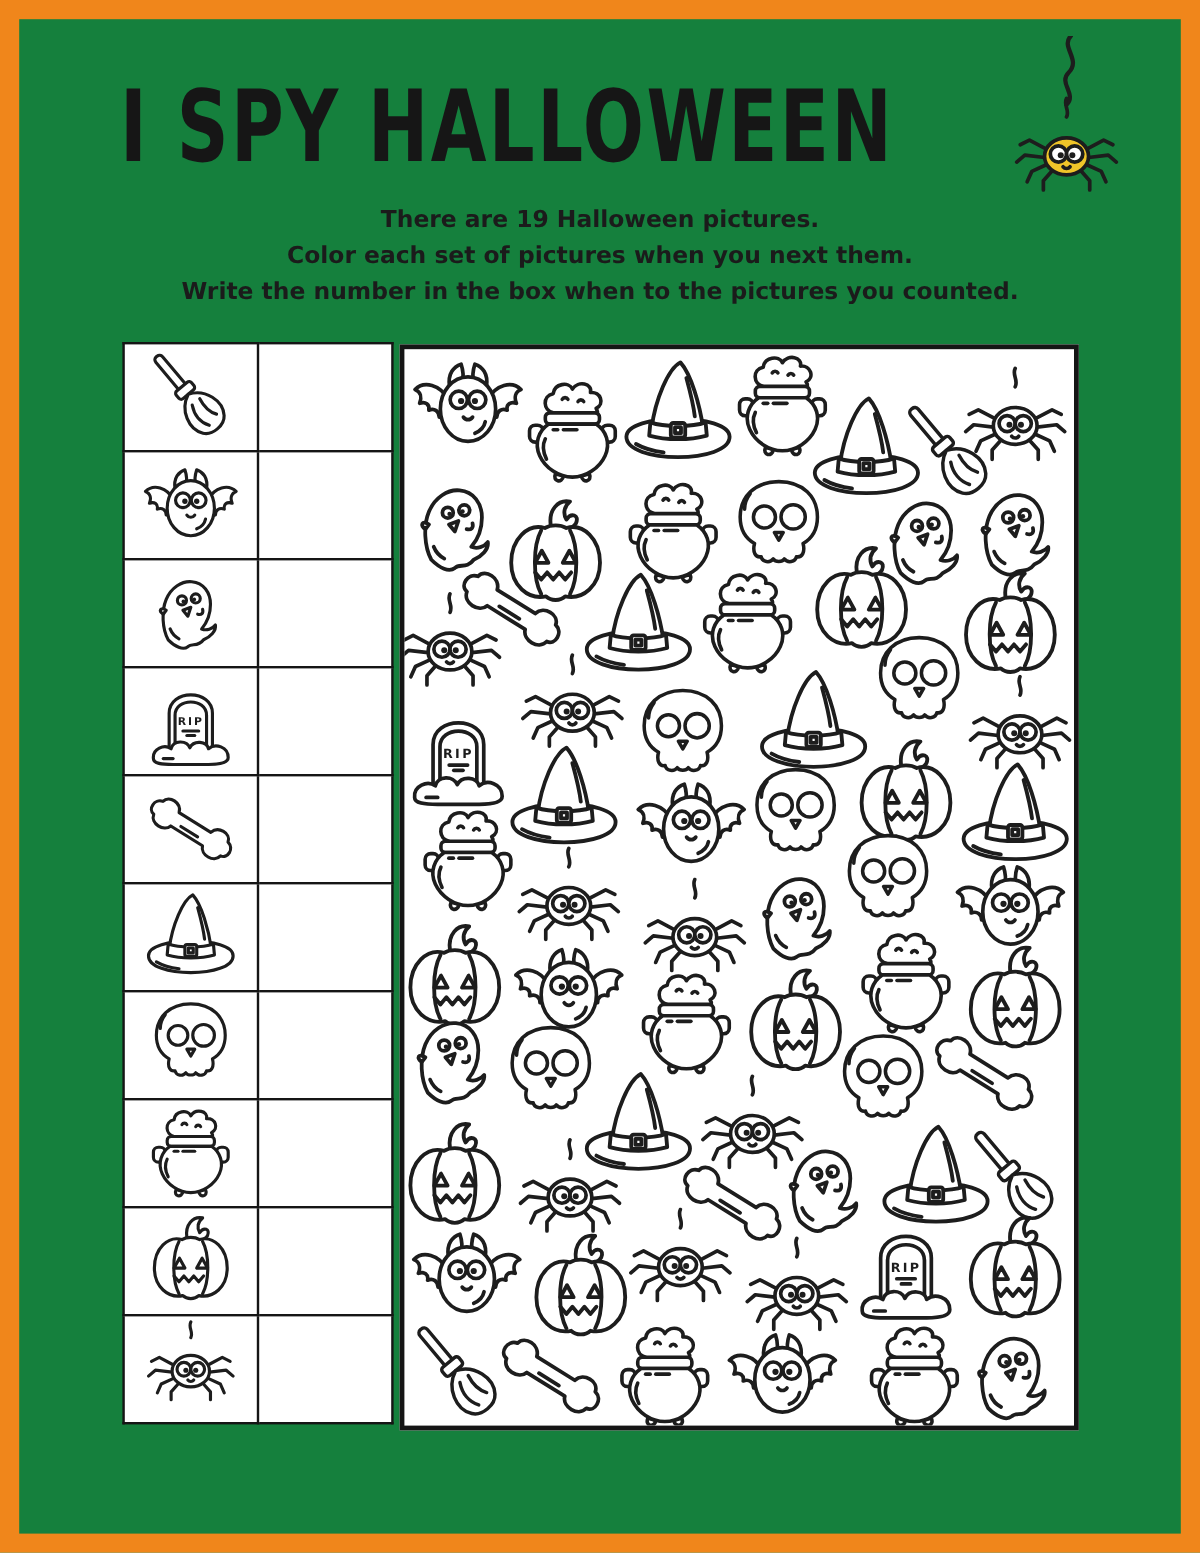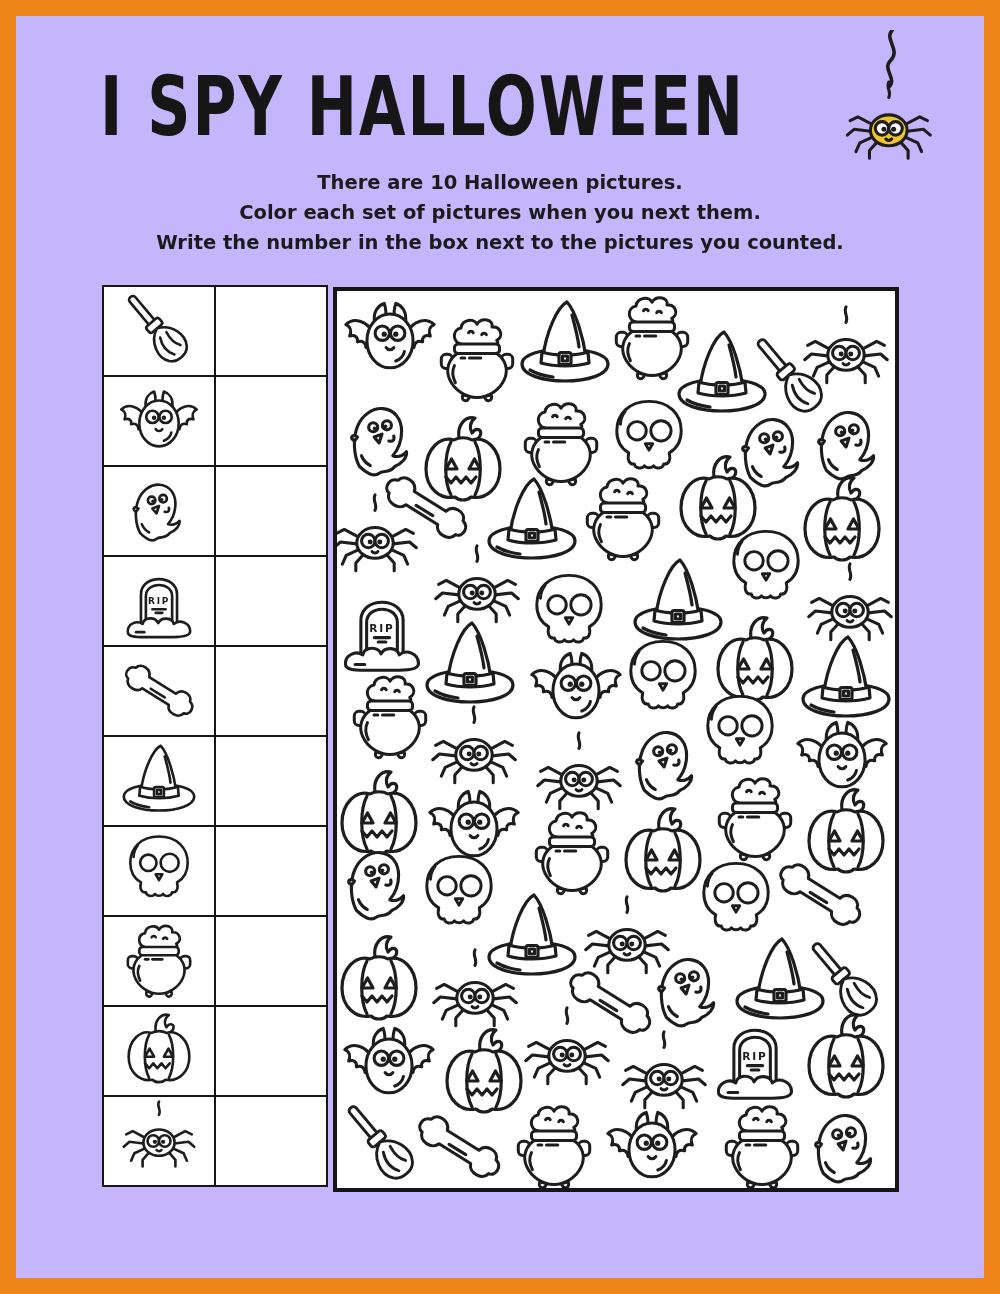--- a/index.html
+++ b/index.html
@@ -1,18 +1,18 @@
 <!DOCTYPE html>
 <html><head>
 <meta charset="utf-8">
 <style>
   html,body{margin:0;padding:0;background:#ffffff;}
   .page{
     position:relative; width:1000px; height:1294px; box-sizing:border-box;
-    background:#c4b5fd; border:16px solid #F0861B; overflow:hidden;
+    background:#15803d; border:16px solid #F0861B; overflow:hidden;
     font-family:"DejaVu Sans","Liberation Sans",sans-serif; color:#161616;
   }
   .title{
     position:absolute; left:84px; top:42px; margin:0;
     font-size:60px; font-weight:bold; letter-spacing:2px; white-space:nowrap;
     transform:scale(1.0,1.38); transform-origin:left top; color:#161616;
   }
   .hanging-spider{ position:absolute; left:776px; top:14px; width:190px; height:152px; }
   .instructions{
     position:absolute; left:0; top:152px; width:968px; text-align:center;
@@ -152,23 +152,23 @@
 
 <div class="page" style="border-color: rgb(240, 134, 27);">
   <h1 class="title">I SPY HALLOWEEN</h1>
 
   <svg class="icon hanging-spider" viewBox="0 0 120 170" style="--body: #F0C529;">
     <path fill="none" stroke-width="4" d="M66 0 C56 10 76 22 64 34 C54 44 72 54 62 64"></path>
     <use href="#sym-spider" x="8" y="56" width="108" height="108"></use>
   </svg>
 
   <div class="instructions">
-    <p>There are 10 Halloween pictures.</p>
+    <p>There are 19 Halloween pictures.</p>
     <p>Color each set of pictures when you next them.</p>
-    <p>Write the number in the box next to the pictures you counted.</p>
+    <p>Write the number in the box when to the pictures you counted.</p>
   </div>
 
   <table class="answer-table">
     <tbody>
         <tr>
           <td class="icon-cell">
             <svg class="icon" viewBox="0 0 100 100" width="82" height="82">
               <use href="#sym-broom"></use>
             </svg>
           </td>

